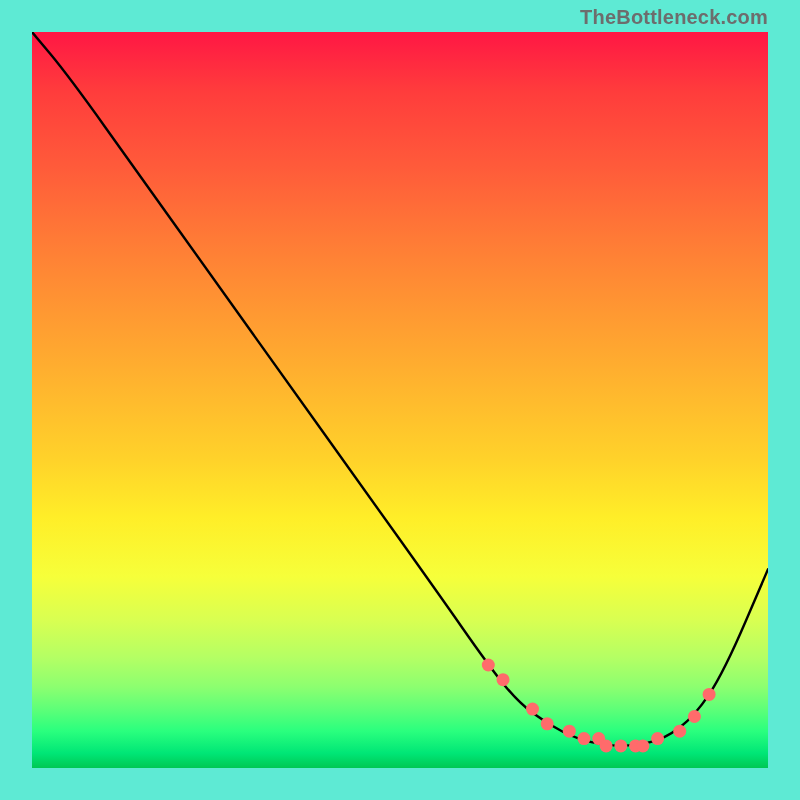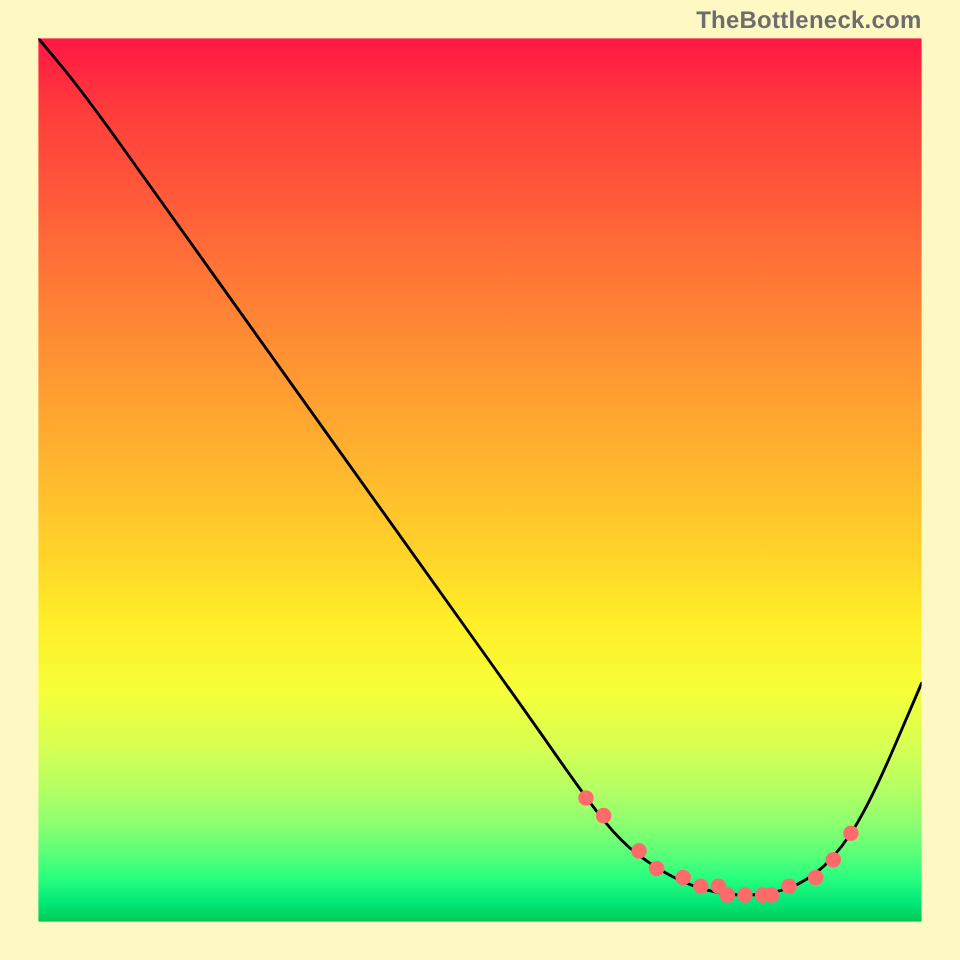--- a/index.html
+++ b/index.html
@@ -8,21 +8,21 @@
     width: 800px;
     height: 800px;
     background: #000;
     overflow: hidden;
     font-family: Arial, Helvetica, sans-serif;
   }
   .stage {
     position: relative;
     width: 800px;
     height: 800px;
-    background: #fef9c3;
+    background: #5eead4;
   }
   .plot {
     position: absolute;
     left: 32px;
     top: 32px;
     width: 736px;
     height: 736px;
     
     background: linear-gradient(
       to bottom,

